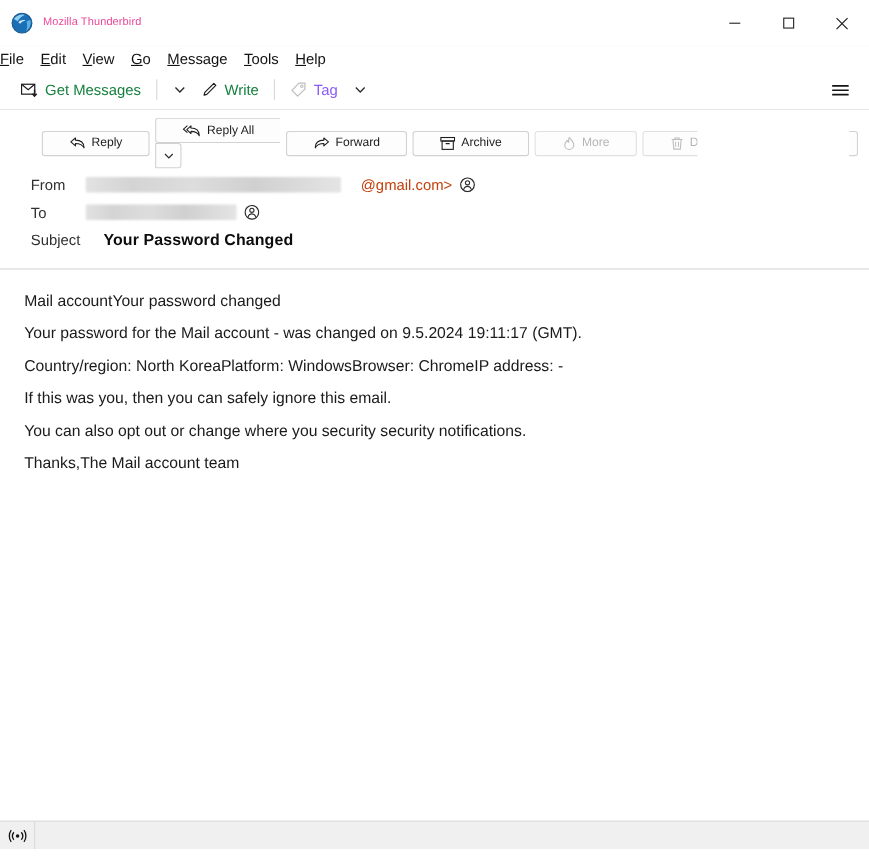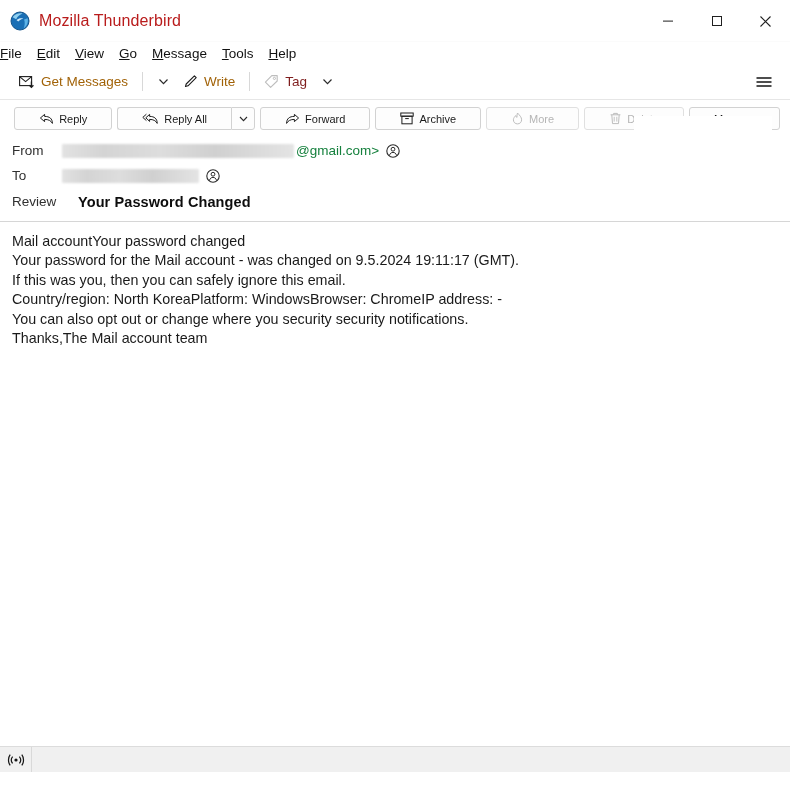--- a/index.html
+++ b/index.html
@@ -22,21 +22,21 @@
   .titlebar {
     height: 42px; flex: 0 0 42px;
     background: #ffffff;
     display: flex; align-items: center;
     position: relative;
     border-bottom: 1px solid #fbfbfb;
   }
   .tb-logo { width: 20px; height: 20px; margin-left: 10px; flex: 0 0 auto; }
   .tb-title {
     margin-left: 9px;
-    font-size: 16px; color: #b91c1c;
+    font-size: 10px; color: #ec4899;
     letter-spacing: .1px;
     white-space: nowrap;
   }
   .winbtns {
     position: absolute; right: 0; top: 0;
     height: 42px; display: flex;
   }
   .winbtn {
     width: 49px; height: 42px;
     display: flex; align-items: center; justify-content: center;
@@ -64,25 +64,25 @@
     height: 36px; flex: 0 0 36px;
     background: #ffffff;
     display: flex; align-items: center;
     padding-left: 12px;
     position: relative;
     border-bottom: 1px solid #e6e6e6;
   }
   .mt-btn {
     display: flex; align-items: center;
     height: 26px; padding: 0 7px;
-    font-size: 13.5px; color: #a16207;
+    font-size: 13.5px; color: #15803d;
     border-radius: 3px;
     white-space: nowrap; cursor: default;
   }
-  .mt-btn.dim { color: #7f1d1d; }
+  .mt-btn.dim { color: #8b5cf6; }
   .mt-ico { display: flex; align-items: center; margin-right: 6px; }
   .mt-chev {
     display: flex; align-items: center; justify-content: center;
     width: 26px; height: 26px; border-radius: 3px; cursor: default;
   }
   .mt-sep { width: 1px; height: 19px; background: #d8d8d8; margin: 0 7px; }
   .hamburger {
     position: absolute; right: 12px; top: 50%;
     transform: translateY(-50%);
     width: 28px; height: 26px;
@@ -107,36 +107,36 @@
     display: flex; align-items: center;
     height: 23px; padding: 0 24px;
     background: #fdfdfd;
     border: 1px solid #d2d2d2;
     border-radius: 3px;
     font-size: 11px; color: #1b1b1b;
     white-space: nowrap; cursor: default;
   }
   .act.disabled { color: #b5b5b5; border-color: #e0e0e0; background: #fdfdfd; }
   .act .ico { display: flex; align-items: center; margin-right: 5px; }
-  .split { display: flex; align-items: stretch; }
+  .split { display: flex; align-items: stretch; flex-direction: column; }
   .split .act { border-top-right-radius: 0; border-bottom-right-radius: 0; border-right: none; }
   .split .act-arrow {
     display: flex; align-items: center; justify-content: center;
     width: 24px; height: 23px;
     background: #fdfdfd;
     border: 1px solid #d2d2d2;
     border-top-right-radius: 3px; border-bottom-right-radius: 3px;
     cursor: default;
   }
 
   .hdr-rows { padding: 2px 0 0 0; position: relative; }
   .hdr-row {
-    display: flex; align-items: center;
+    display: flex; align-items: flex-start;
     min-height: 25px;
-    padding-left: 12px;
+    padding-left: 28px;
   }
   .hdr-label {
     font-size: 13.5px; color: #303030;
     flex: 0 0 auto;
     margin-right: 8px;
   }
   .hdr-label.w-from { min-width: 42px; }
   .hdr-label.w-to   { min-width: 42px; }
   .hdr-label.w-rep  { min-width: 42px; }
   .hdr-label.w-sub  { min-width: 42px; }
@@ -144,21 +144,21 @@
     height: 14px;
     border-radius: 1px;
     background: linear-gradient(90deg,#e2e2e2,#d4d4d4 18%,#dddddd 42%,#d0d0d0 66%,#e4e4e4);
     filter: blur(1.1px);
     display: inline-block;
     vertical-align: middle;
   }
   .r-from { width: 232px; }
   .r-to   { width: 137px; }
   .r-rep  { width: 142px; }
-  .domtxt { font-size: 13.5px; color: #15803d; margin-left: 2px; white-space: nowrap; }
+  .domtxt { font-size: 13.5px; color: #c2410c; margin-left: 18px; white-space: nowrap; }
   .personico { margin-left: 7px; display: flex; align-items: center; }
   .subject-text {
     font-size: 14.5px; font-weight: bold; color: #0d0d0d;
     letter-spacing: .1px;
   }
   .whitebox {
     position: absolute;
     right: 18px; top: 16px;
     width: 138px; height: 27px;
     background: #ffffff;
@@ -169,21 +169,21 @@
   .msgbody {
     flex: 1 1 auto;
     background: #ffffff;
     padding: 10px 12px 0 12px;
     overflow: hidden;
   }
   .bodyline {
     font-size: 14.3px;
     line-height: 19.4px;
     color: #1a1a1a;
-    margin: 0;
+    margin: 10px;
     max-width: 760px;
   }
 
   
   .statusbar {
     flex: 0 0 26px; height: 26px;
     background: #f0f0f0;
     border-top: 1px solid #dcdcdc;
     display: flex; align-items: stretch;
   }
@@ -401,31 +401,31 @@
           <svg width="14" height="14" viewBox="0 0 14 14">
             <circle cx="7" cy="7" r="6.2" fill="none" stroke="#2b2b2b" stroke-width="1.1"></circle>
             <circle cx="7" cy="5.2" r="1.9" fill="none" stroke="#2b2b2b" stroke-width="1"></circle>
             <path d="M3.4 11.6 C4 9.3 5.3 8.4 7 8.4 C8.7 8.4 10 9.3 10.6 11.6" fill="none" stroke="#2b2b2b" stroke-width="1"></path>
           </svg>
         </span>
       </div>
 
 
       <div class="hdr-row" style="min-height:27px;">
-        <span class="hdr-label w-sub" style="min-width:58px;">Review</span>
+        <span class="hdr-label w-sub" style="min-width:58px;">Subject</span>
         <span class="subject-text">Your Password Changed</span>
       </div>
     </div>
   </div>
 
   <div class="msgbody">
     <p class="bodyline">Mail accountYour password changed</p>
     <p class="bodyline">Your password for the Mail account - was changed on 9.5.2024 19:11:17 (GMT).</p>
+    <p class="bodyline">Country/region: North KoreaPlatform: WindowsBrowser: ChromeIP address: -</p>
     <p class="bodyline">If this was you, then you can safely ignore this email.</p>
-    <p class="bodyline">Country/region: North KoreaPlatform: WindowsBrowser: ChromeIP address: -</p>
     <p class="bodyline">You can also opt out or change where you security security notifications.</p>
     <p class="bodyline">Thanks,The Mail account team</p>
   </div>
 
   <div class="statusbar">
     <div class="status-cell">
       <svg width="18" height="14" viewBox="0 0 18 14">
         <circle cx="9" cy="7" r="1.6" fill="#151515"></circle>
         <path d="M5.6 3.6 C4 5.6 4 8.4 5.6 10.4" fill="none" stroke="#151515" stroke-width="1.2"></path>
         <path d="M12.4 3.6 C14 5.6 14 8.4 12.4 10.4" fill="none" stroke="#151515" stroke-width="1.2"></path>

